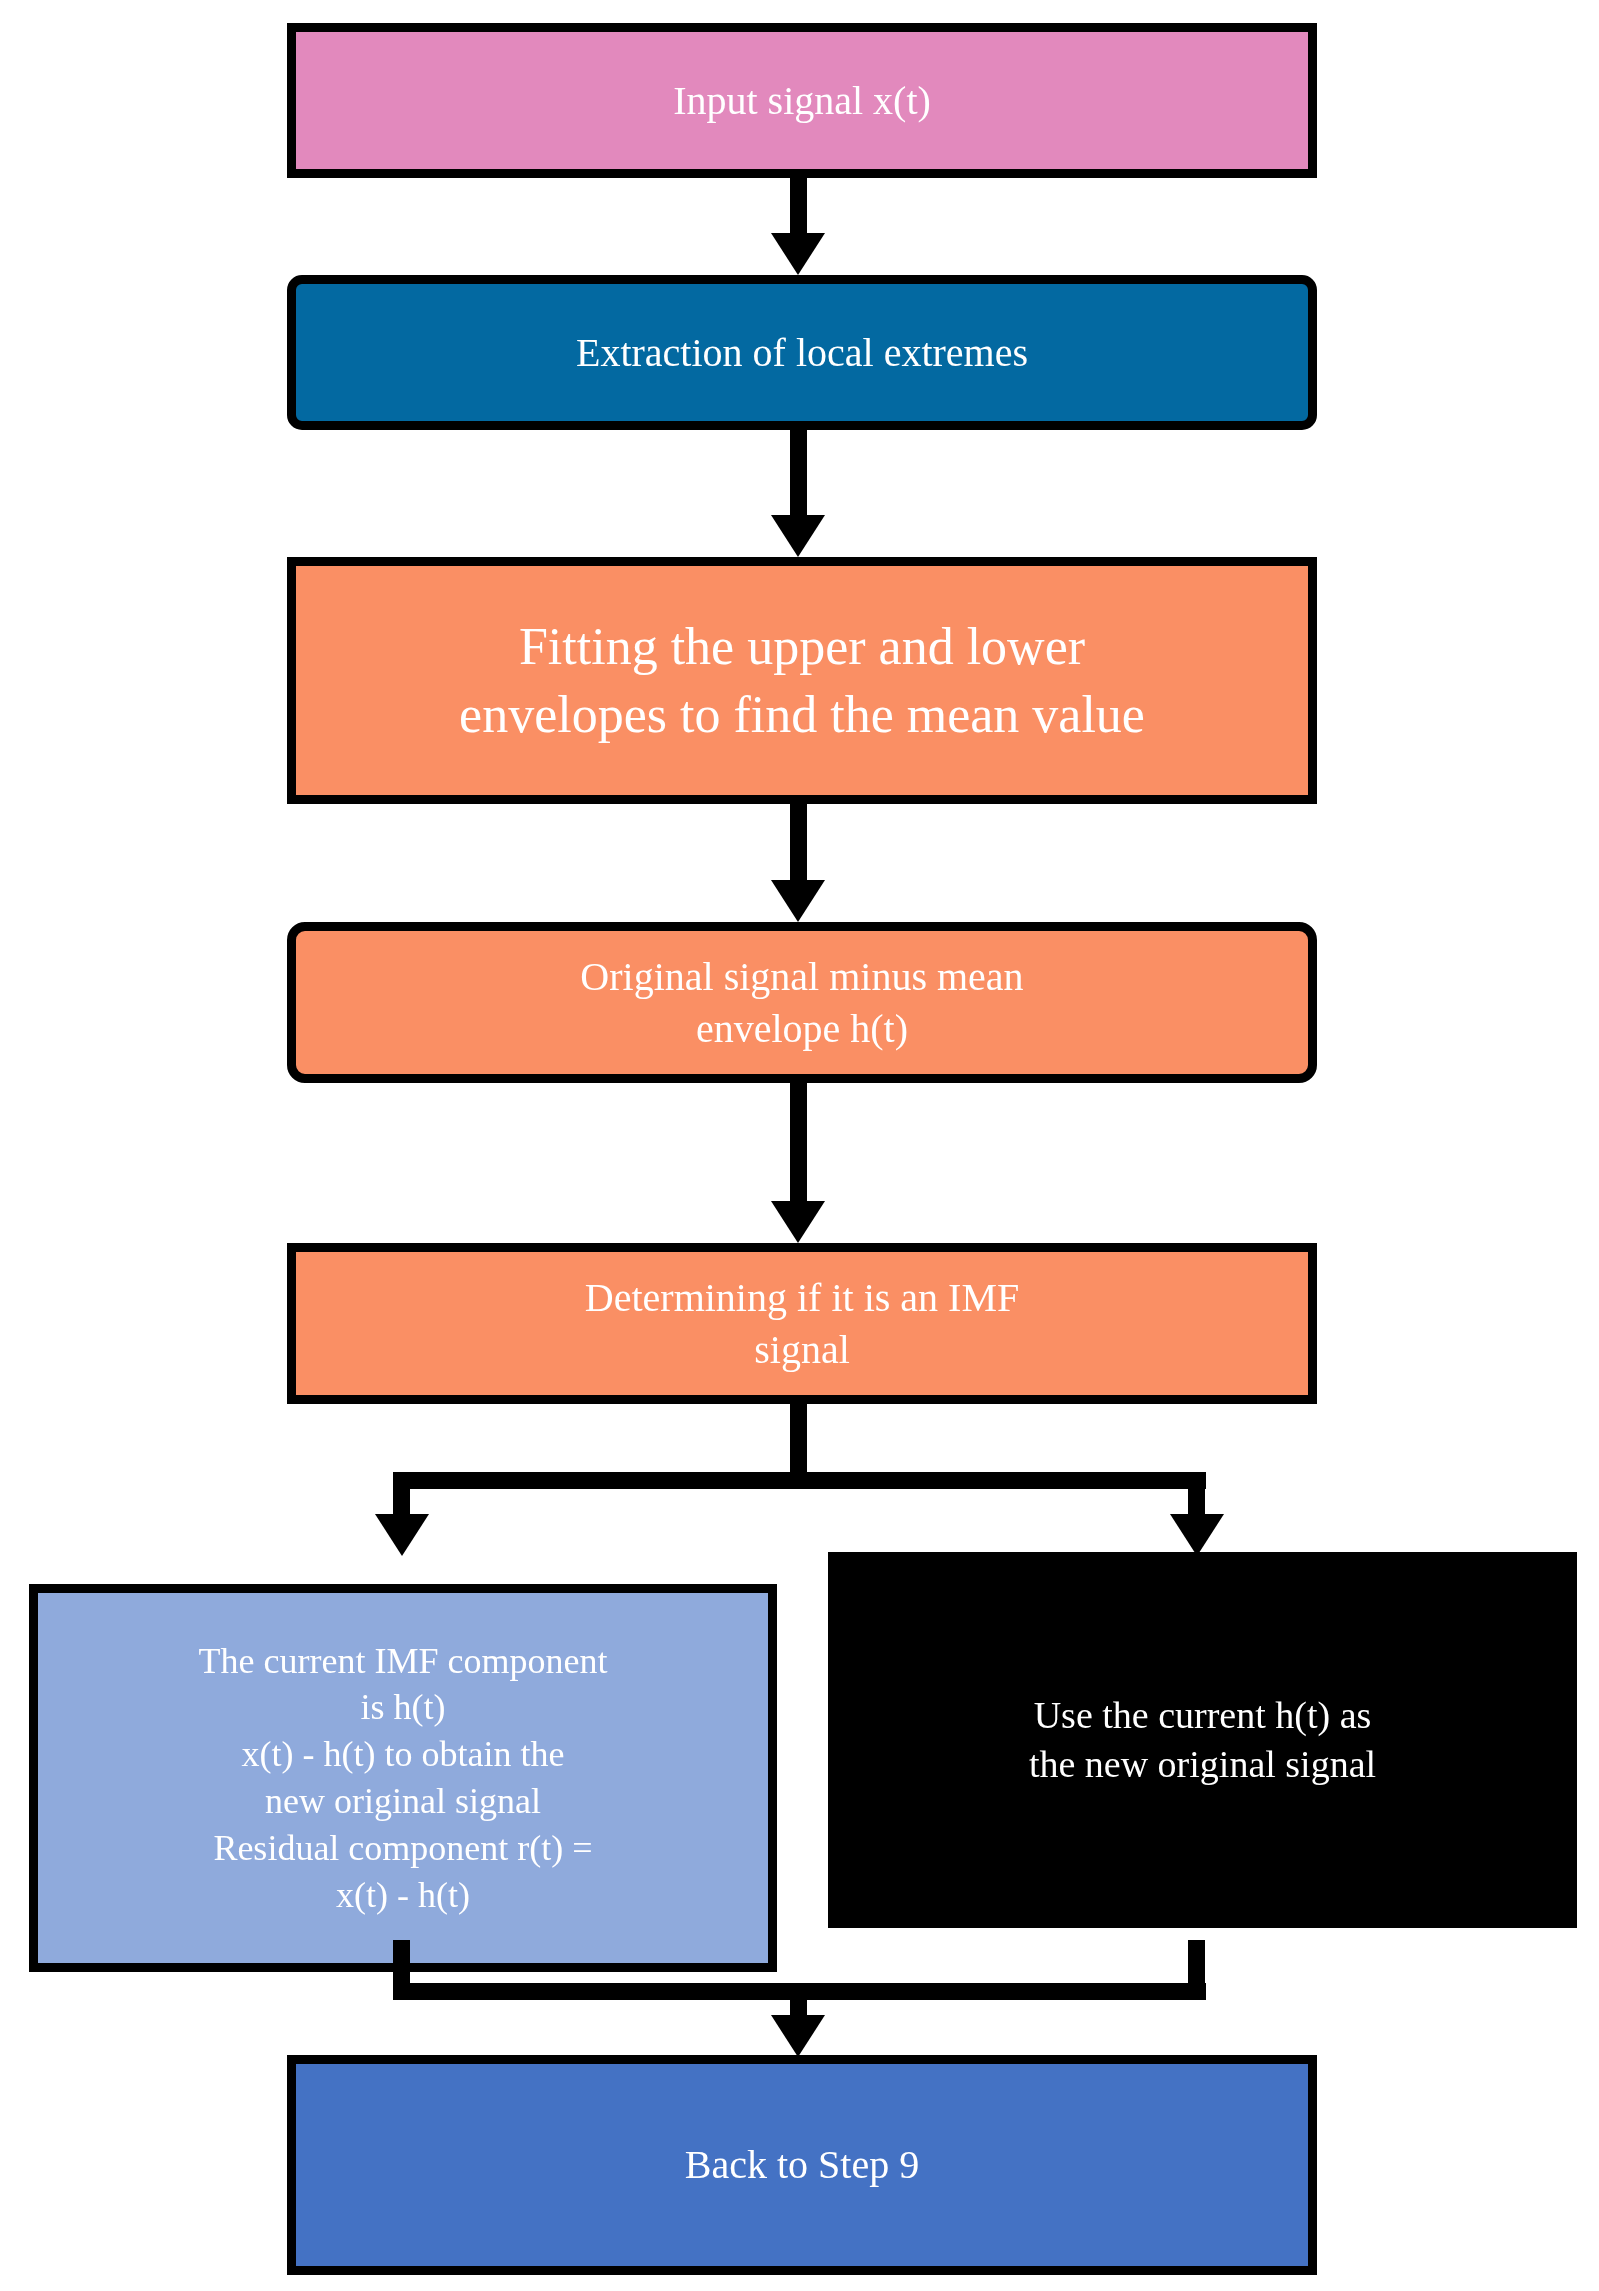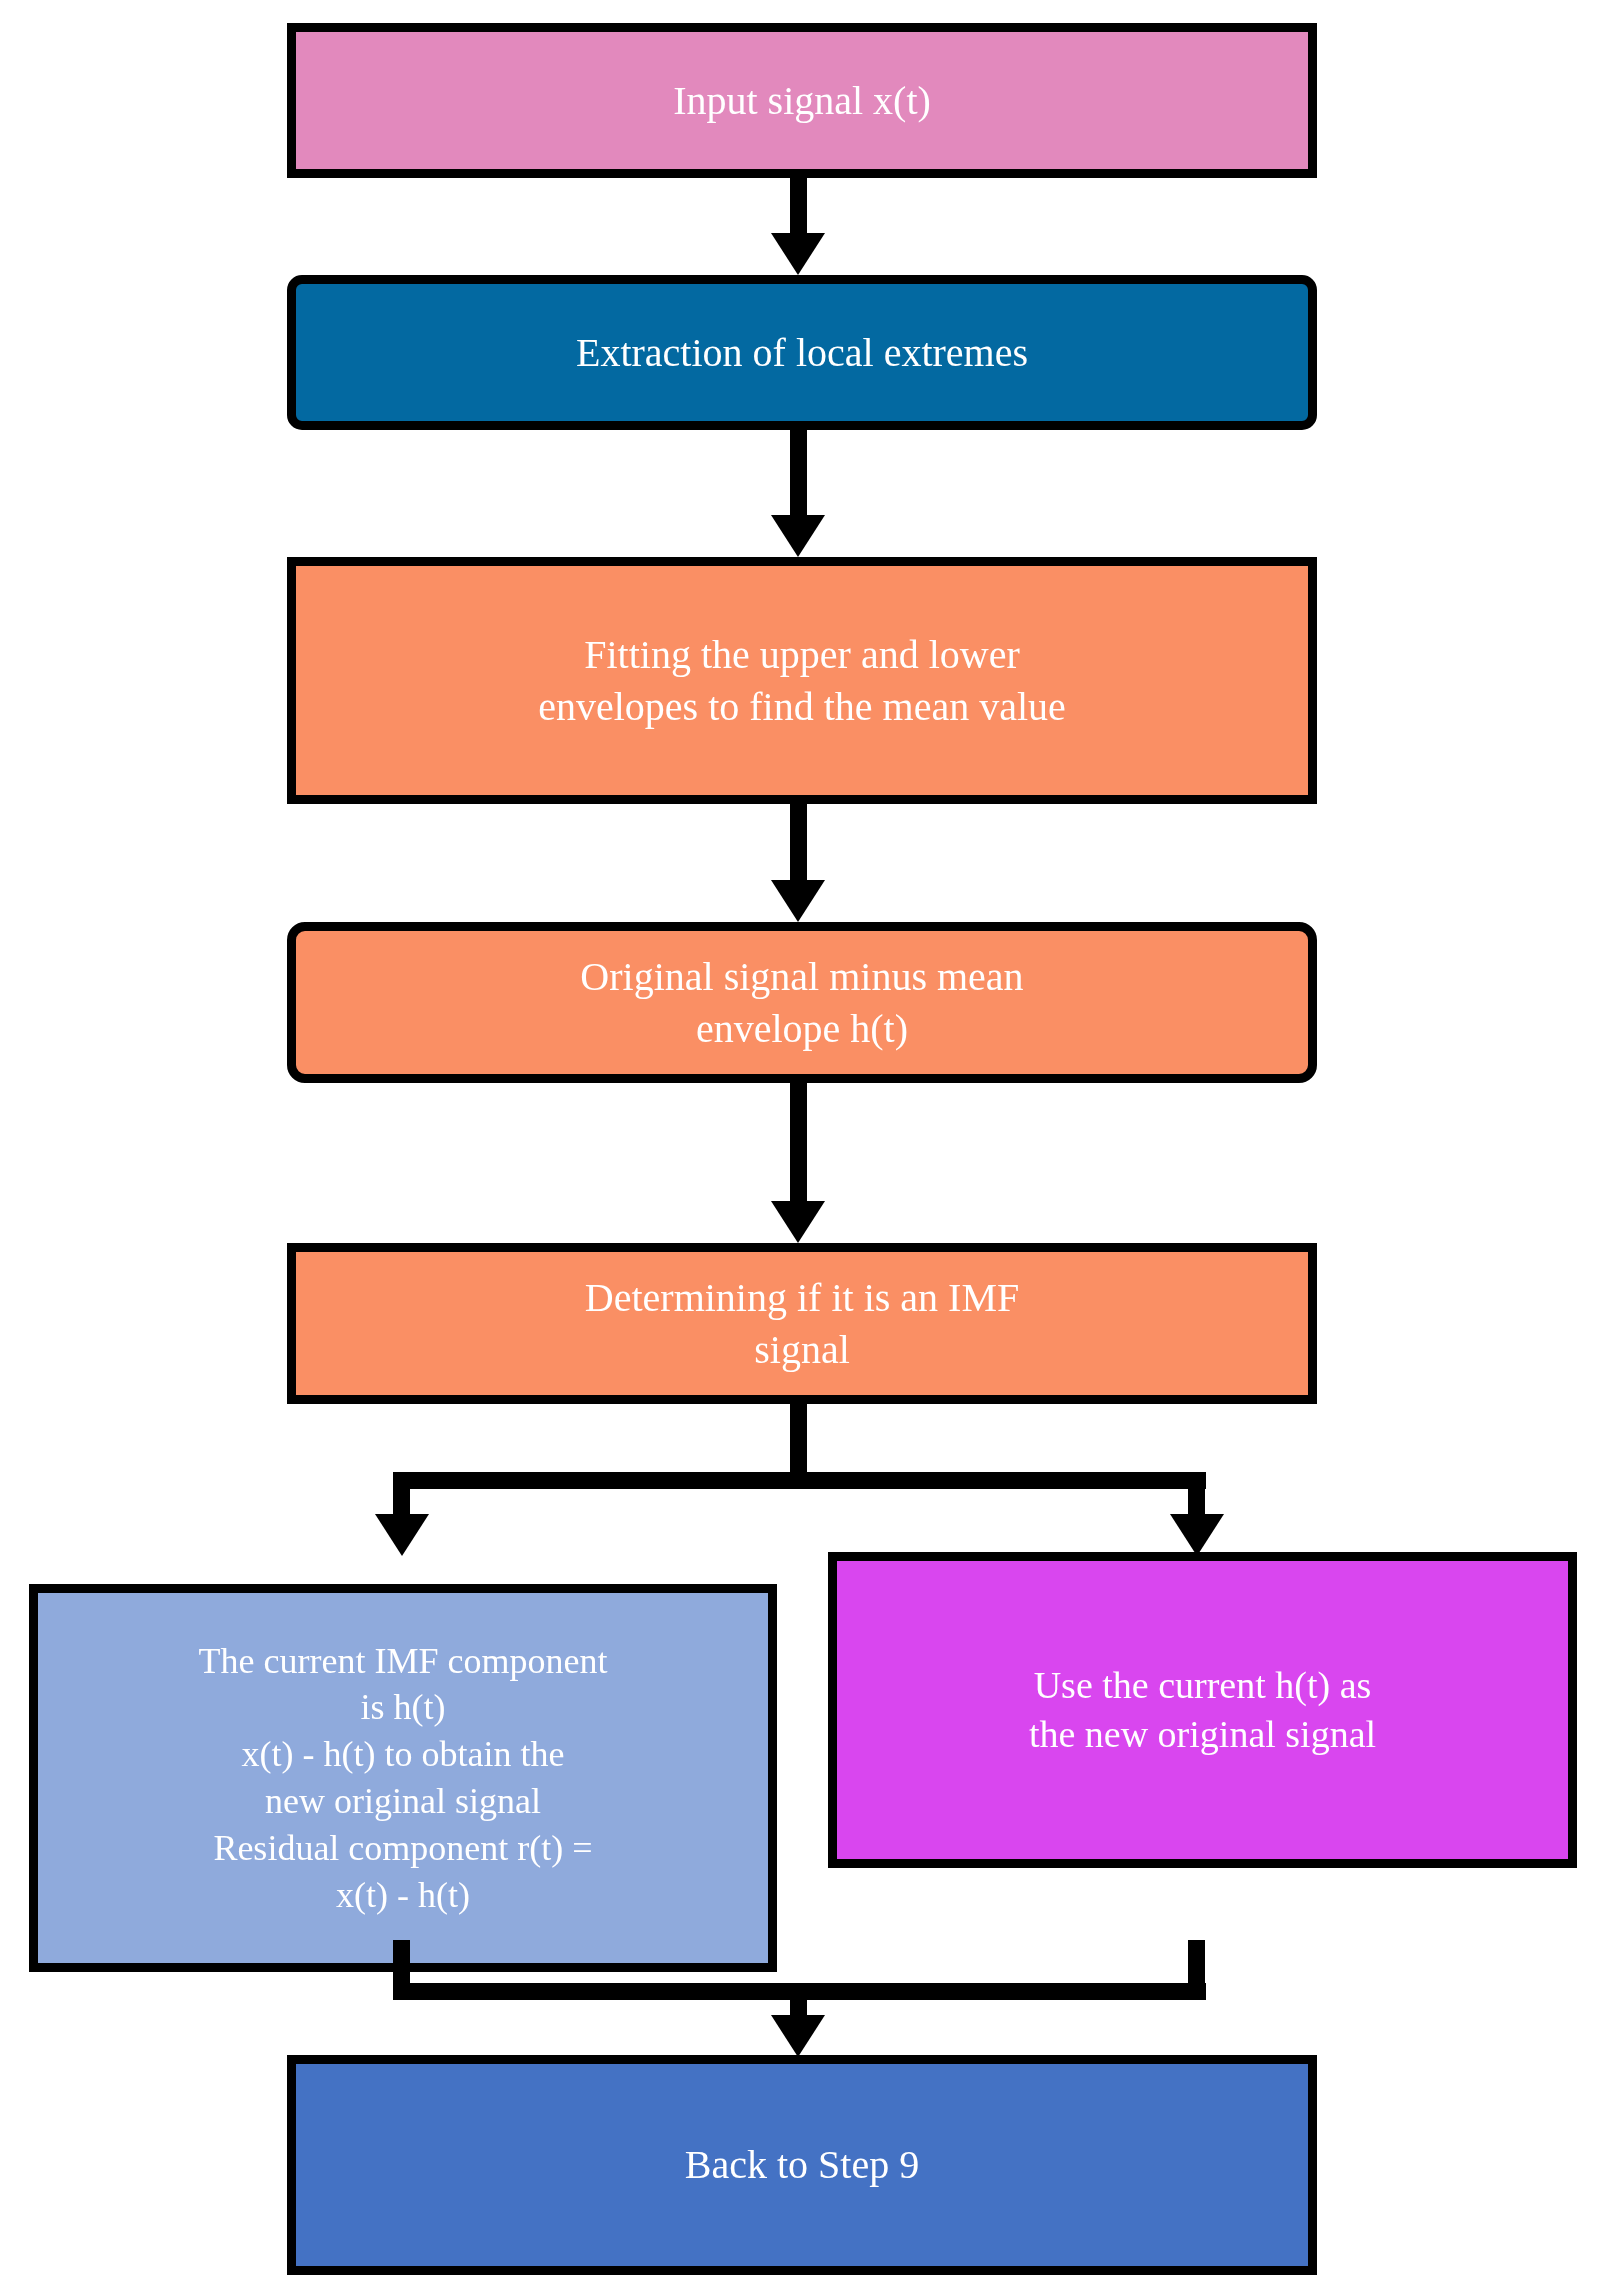--- a/index.html
+++ b/index.html
@@ -26,25 +26,25 @@
     justify-content: center;
     text-align: center;
     color: #ffffff;
     font-family: Liberation Serif, serif;
     line-height: 1.30;
     white-space: pre-line;
     letter-spacing: 0px;
   }
   .n-input      { left: 287px;  top: 23px;   width: 1030px; height: 155px; background: #e289bd; font-size: 40px; }
   .n-extract    { left: 287px;  top: 275px;  width: 1030px; height: 155px; background: #0369a1; font-size: 40px; border-radius: 15px; }
-  .n-fitting    { left: 287px;  top: 557px;  width: 1030px; height: 247px; background: #fa8f64; font-size: 40px; }
+  .n-fitting    { left: 287px;  top: 557px;  width: 1030px; height: 247px; background: #fa8f64; font-size: 52px; }
   .n-minus      { left: 287px;  top: 922px;  width: 1030px; height: 161px; background: #fa8f64; font-size: 40px; border-radius: 18px; }
   .n-determine  { left: 287px;  top: 1243px; width: 1030px; height: 161px; background: #fa8f64; font-size: 40px; }
   .n-imf-left   { left: 29px;   top: 1584px; width: 748px;  height: 388px; background: #8faadc; font-size: 36px; }
-  .n-imf-right  { left: 828px;  top: 1552px; width: 749px;  height: 316px; background: #d946ef; font-size: 38px; }
+  .n-imf-right  { left: 828px;  top: 1552px; width: 749px;  height: 376px; background: #000000; font-size: 38px; }
   .n-back       { left: 287px;  top: 2055px; width: 1030px; height: 220px; background: #4472c4; font-size: 40px; }
 
   .seg {
     position: absolute;
     background: #000000;
   }
   .arrowhead {
     position: absolute;
     width: 0;
     height: 0;

